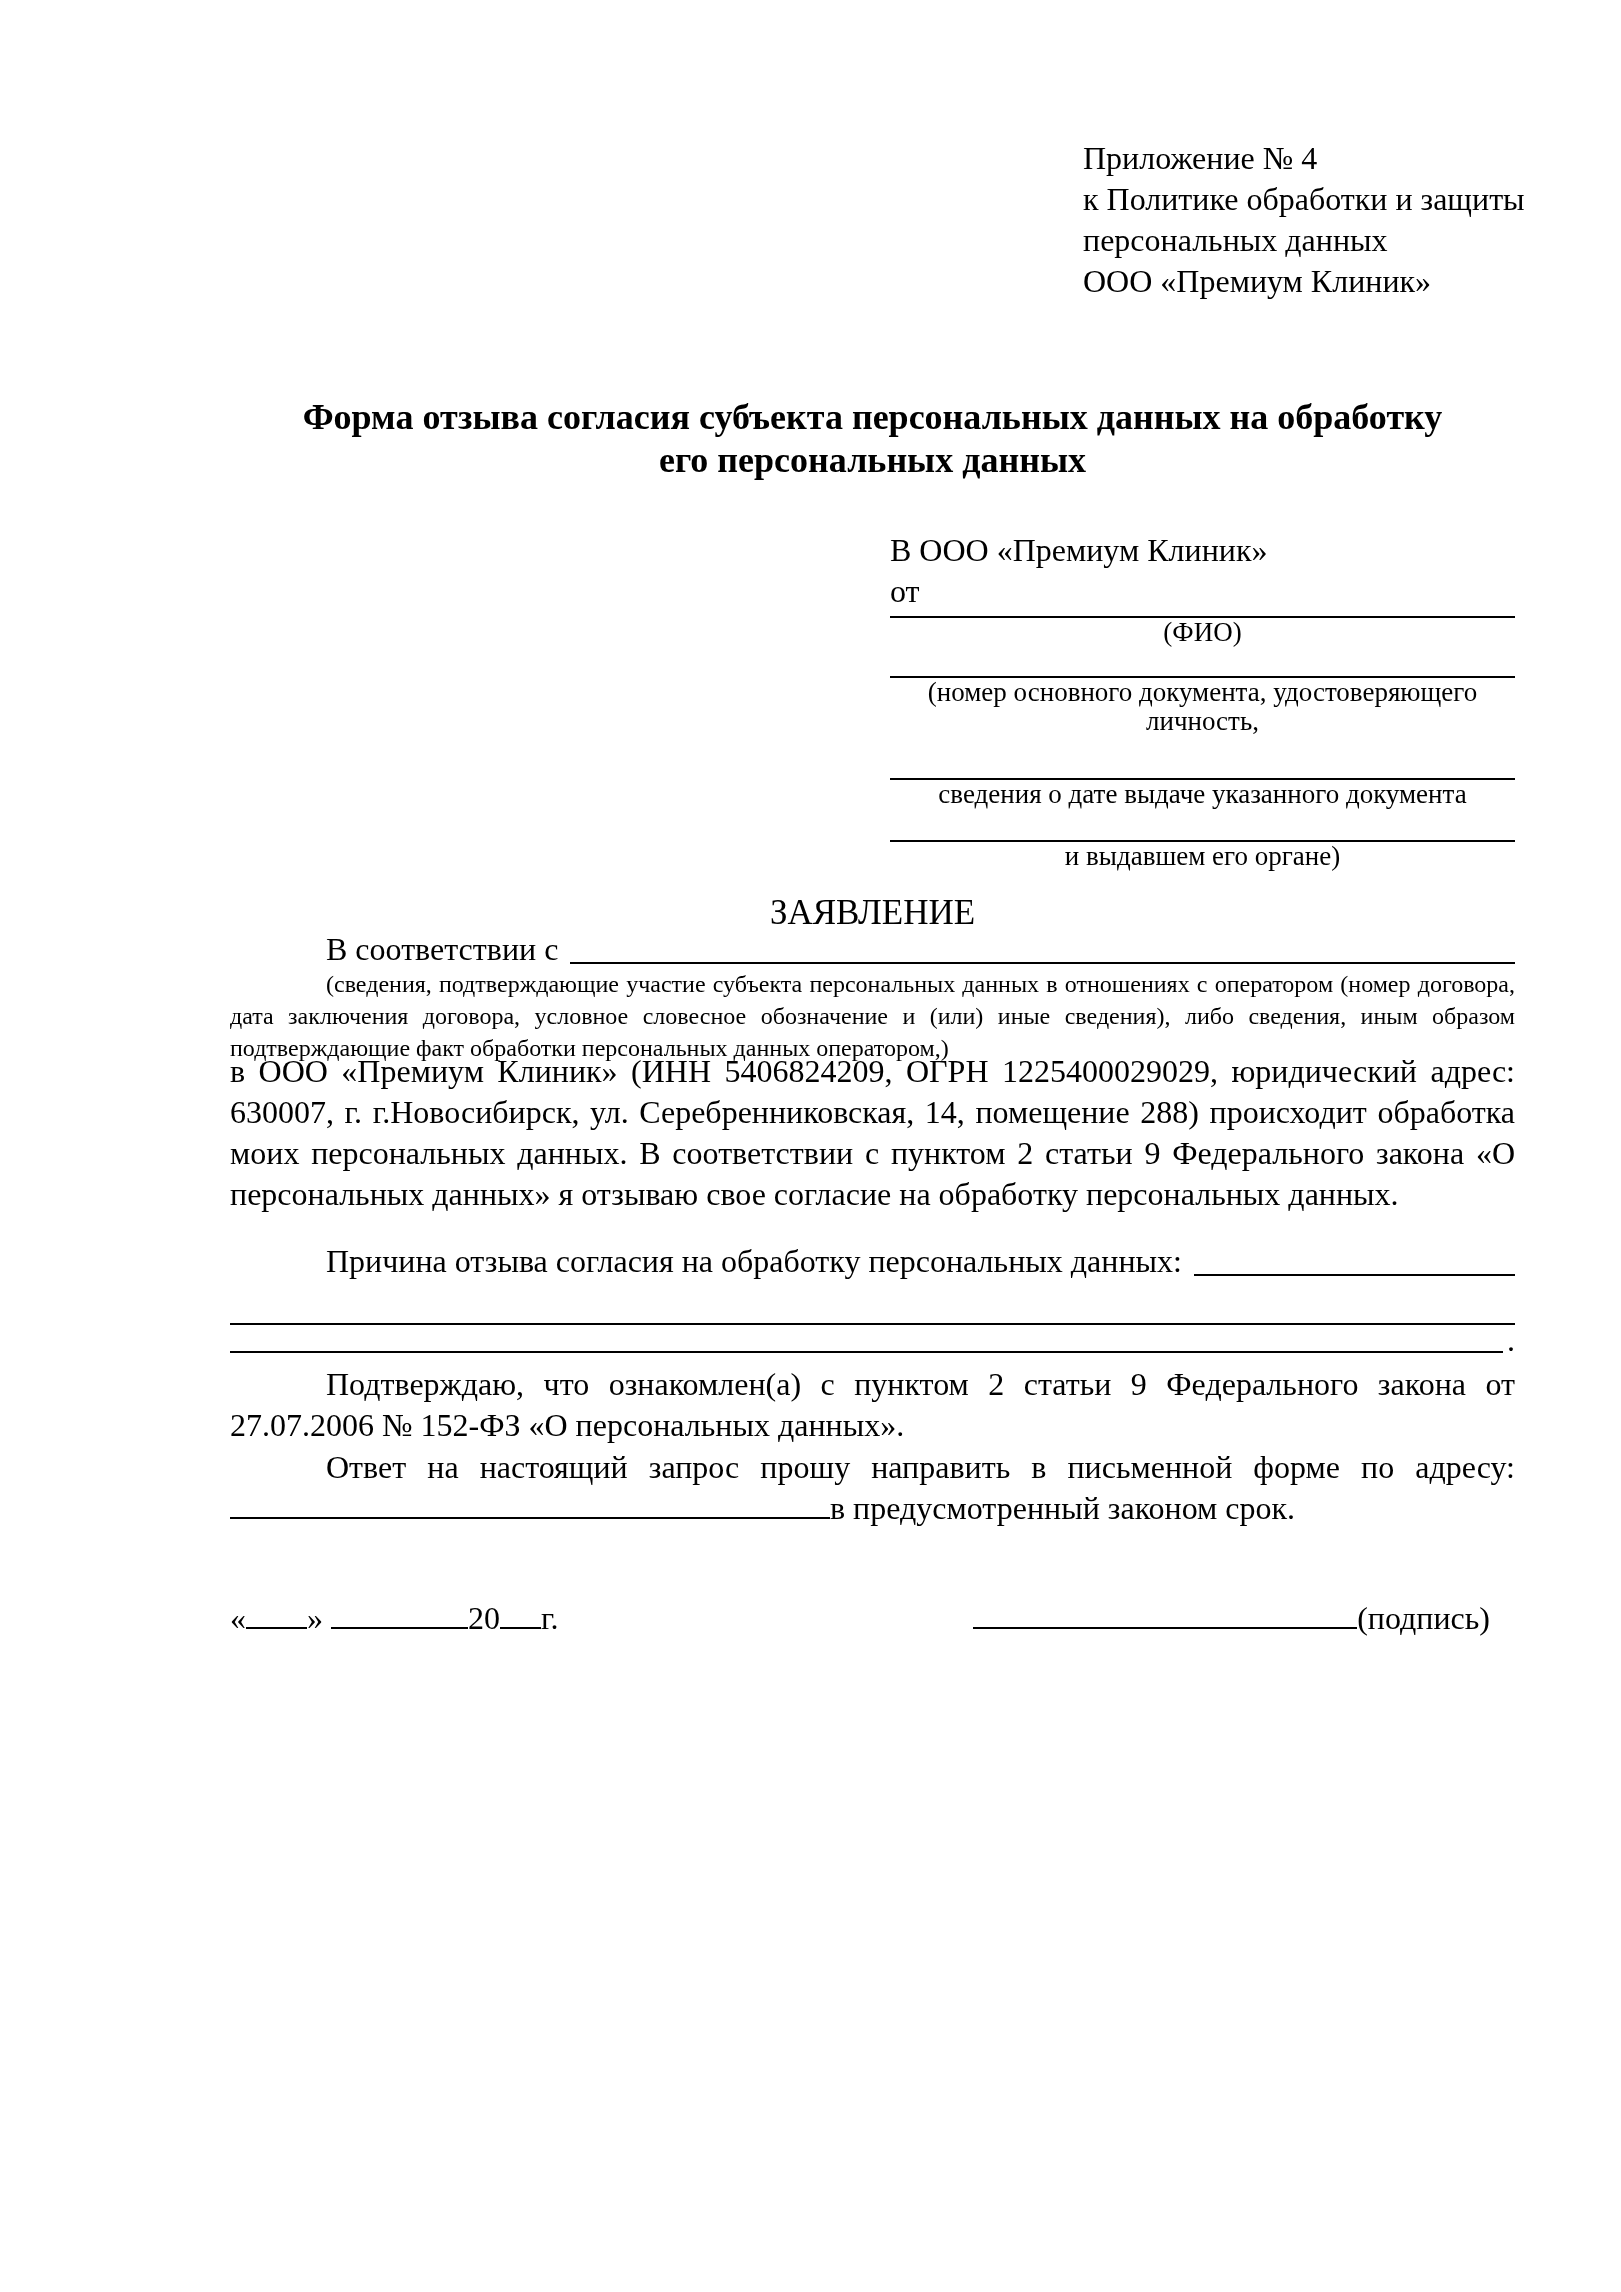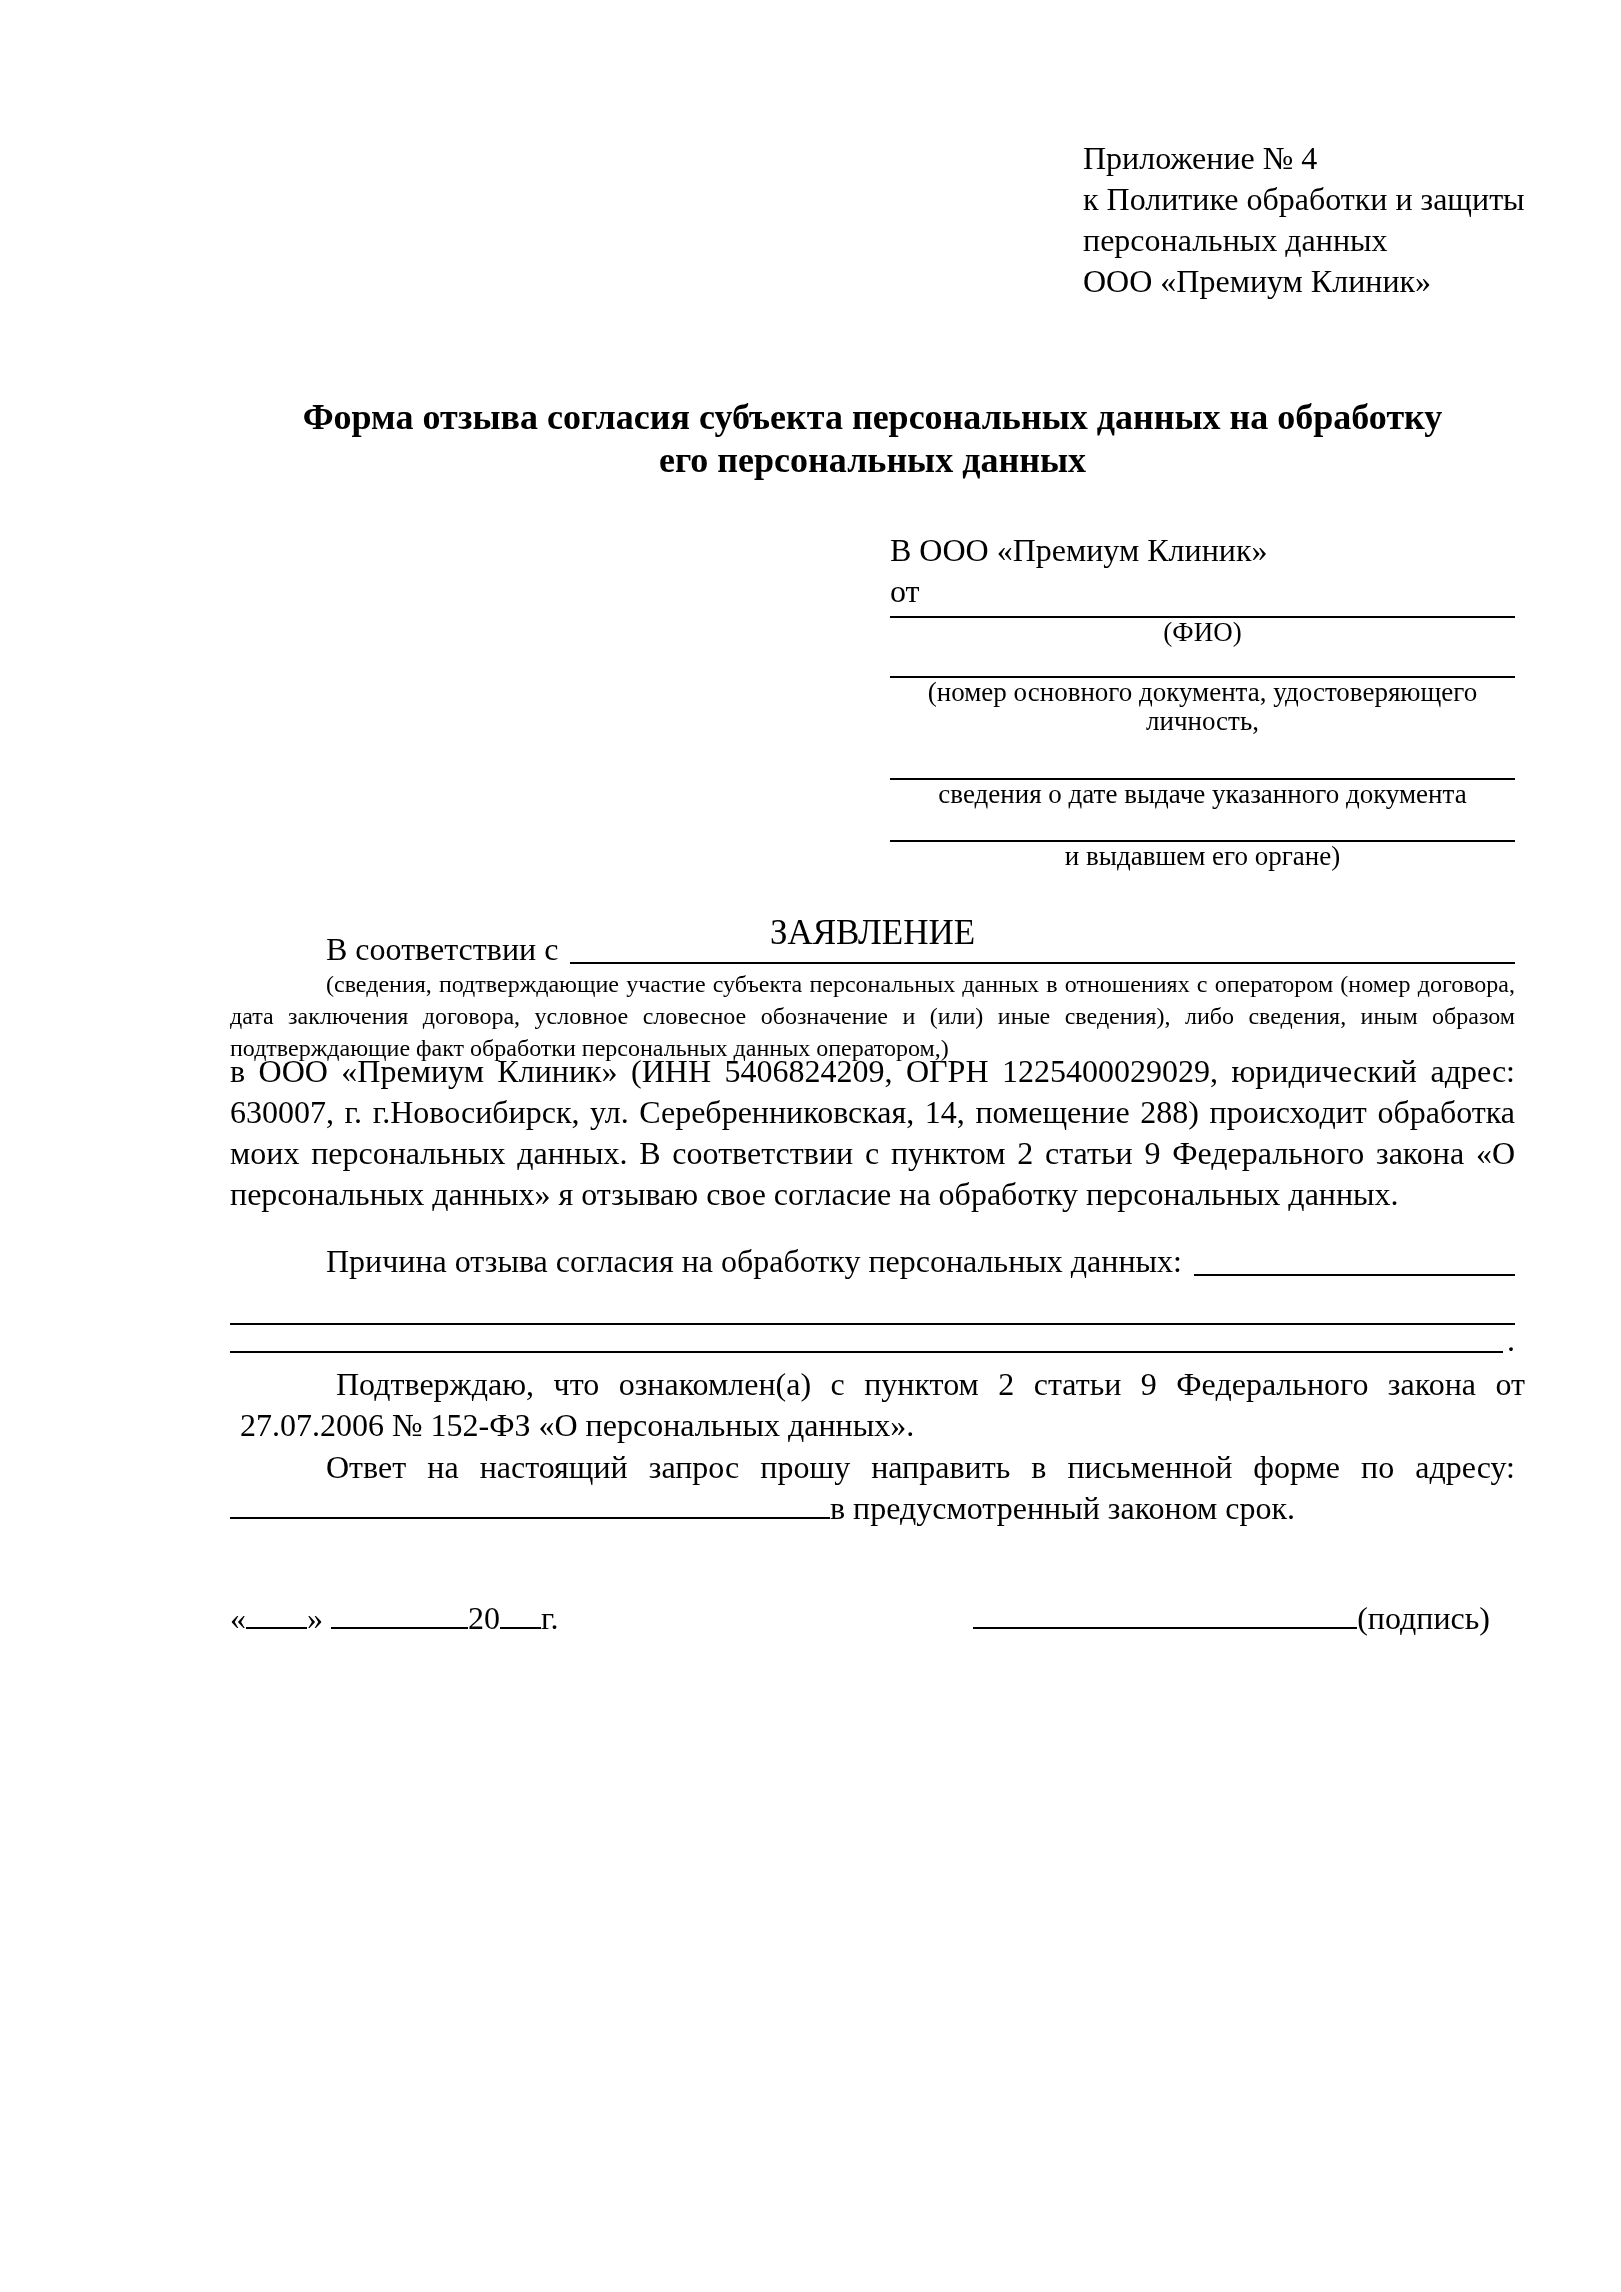--- a/index.html
+++ b/index.html
@@ -24,40 +24,40 @@
 
   
   .addressee { left:890px; top:530px; width:625px; }
   .addressee .blank { border-bottom:2.9px solid #000; }
   .addressee .b1 { height:3.9px; }
   .addressee .b2 { height:29px; }
   .addressee .b3 { height:42px; }
   .addressee .b4 { height:31px; }
   .addressee .cap { text-align:center; font-size:27px; line-height:29px; }
 
-  .heading { left:230px; top:892px; width:1285px; text-align:center; font-size:35px;margin-top:20px; }
+  .heading { left:230px; top:892px; width:1285px; text-align:center; font-size:35px; }
 
   .row { display:flex; align-items:flex-end; }
   .fill { flex:1 1 auto; border-bottom:2.9px solid #000; margin-bottom:5.9px; margin-left:11.8px; }
 
   .accordance { left:230px; top:929px; width:1285px; box-sizing:border-box; padding-left:96px; }
 
   .footnote { left:230px; top:968px; width:1285px; font-size:24px; line-height:32px;
               text-indent:96px; text-align:justify; }
 
   .bodypar { left:230px; top:1051px; width:1285px; text-align:justify; }
 
   .reason { left:230px; top:1241px; width:1285px; box-sizing:border-box; padding-left:96px; }
 
   .blankline1 { left:230px; top:1288px; width:1285px; height:35px; border-bottom:2.9px solid #000; }
   .blankline2 { left:230px; top:1323px; width:1285px; height:35px; }
   .blankline2 .fill2 { flex:1 1 auto; border-bottom:2.9px solid #000; margin-bottom:4.9px; }
   .blankline2 .dot { line-height:35px; padding-left:3.9px; }
 
-  .confirm { left:240px; top:1364px; width:1285px; text-align:justify; text-indent:96px; }
+  .confirm { left:230px; top:1364px; width:1285px; text-align:justify; text-indent:96px; }
 
   .response { left:230px; top:1447px; width:1285px; }
   .respline1 { text-align:justify; text-align-last:justify; text-indent:96px; }
   .addrblank { display:inline-block; width:600px; height:0; border-bottom:2.9px solid #000;
                vertical-align:baseline; }
 
   .footer { left:230px; top:1598px; width:1285px; display:flex;
             justify-content:space-between; align-items:flex-start; }
   .dblank { display:inline-block; height:0; border-bottom:2.9px solid #000; vertical-align:baseline; }
   .w1 { width:61px; } .w2 { width:137px; } .w3 { width:41px; }

